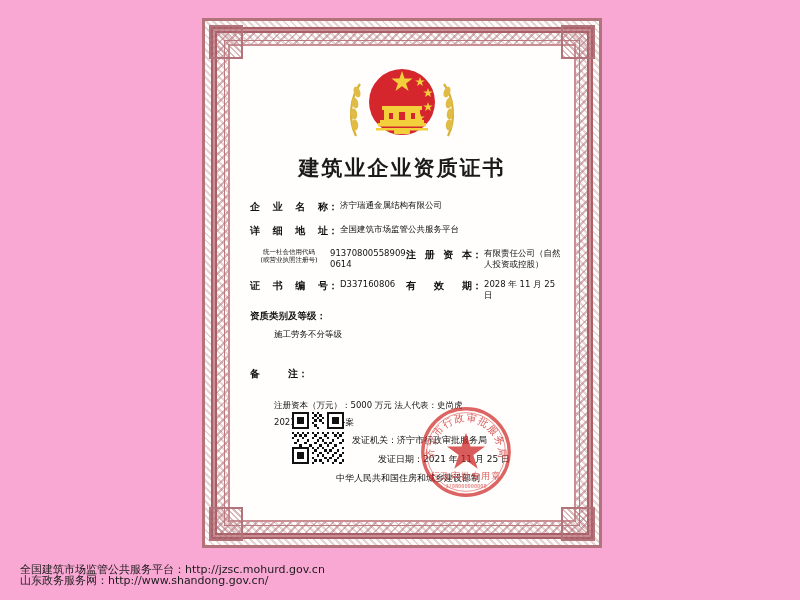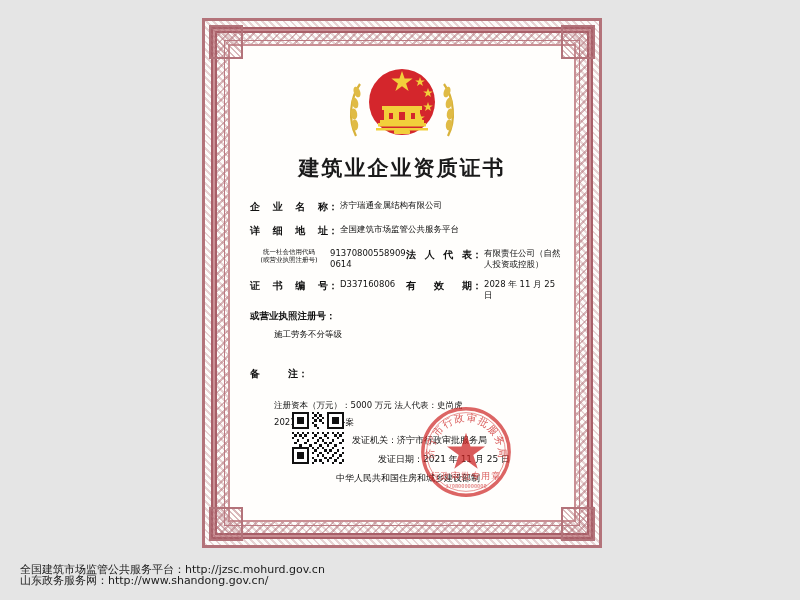--- a/index.html
+++ b/index.html
@@ -9,21 +9,21 @@
     width: 800px;
     height: 600px;
     overflow: hidden;
     font-family: "DejaVu Sans", "Liberation Sans", sans-serif;
   }
 
   #page {
     position: relative;
     width: 800px;
     height: 600px;
-    background: #e5e5e5;
+    background: #f9a8d4;
   }
 
   
   .cert {
     position: absolute;
     left: 202px;
     top: 18px;
     width: 400px;
     height: 530px;
     background: #fdfcfa;
@@ -319,41 +319,41 @@
 
         <div class="row">
           <div class="half-left">
             <div class="lbl small">
               <i>统一社会信用代码</i>
               <i>(或营业执照注册号)</i>
             </div>
             <div class="val">913708005589090614</div>
           </div>
           <div class="half-right">
-            <div class="lbl">法人代表</div>
+            <div class="lbl">注册资本</div>
             <div class="colon">：</div>
             <div class="val">有限责任公司（自然人投资或控股）</div>
           </div>
         </div>
 
         <div class="row">
           <div class="half-left">
             <div class="lbl">证 书 编 号</div>
             <div class="colon">：</div>
             <div class="val">D337160806</div>
           </div>
           <div class="half-right">
             <div class="lbl">有 效 期</div>
             <div class="colon">：</div>
             <div class="val">2028 年 11 月 25 日</div>
           </div>
         </div>
 
         <div class="qual-block">
-          <div class="qual-label">或营业执照注册号：</div>
+          <div class="qual-label">资质类别及等级：</div>
           <div class="qual-value">施工劳务不分等级</div>
         </div>
 
         <div class="remark">
           <div class="lbl">备 注</div>
           <div class="colon">：</div>
         </div>
         <div class="remark-lines">
           <div>注册资本（万元）：5000 万元   法人代表：史尚虎</div>
           <div>2021.9.14    劳务备案</div>

